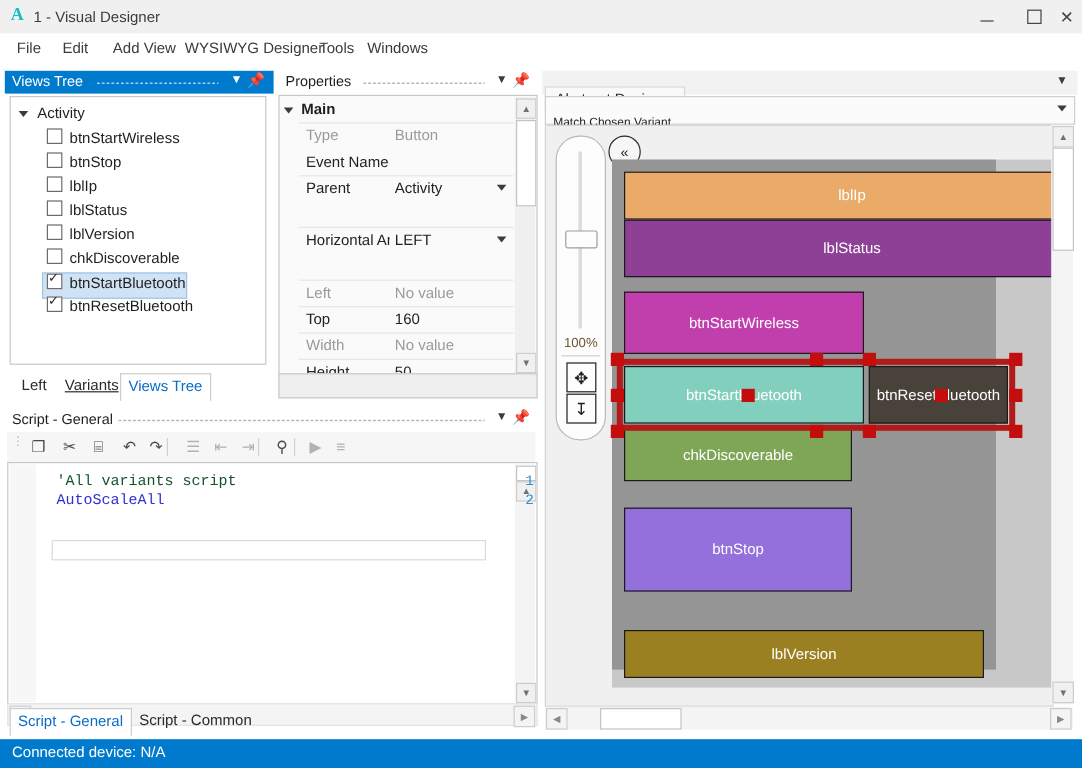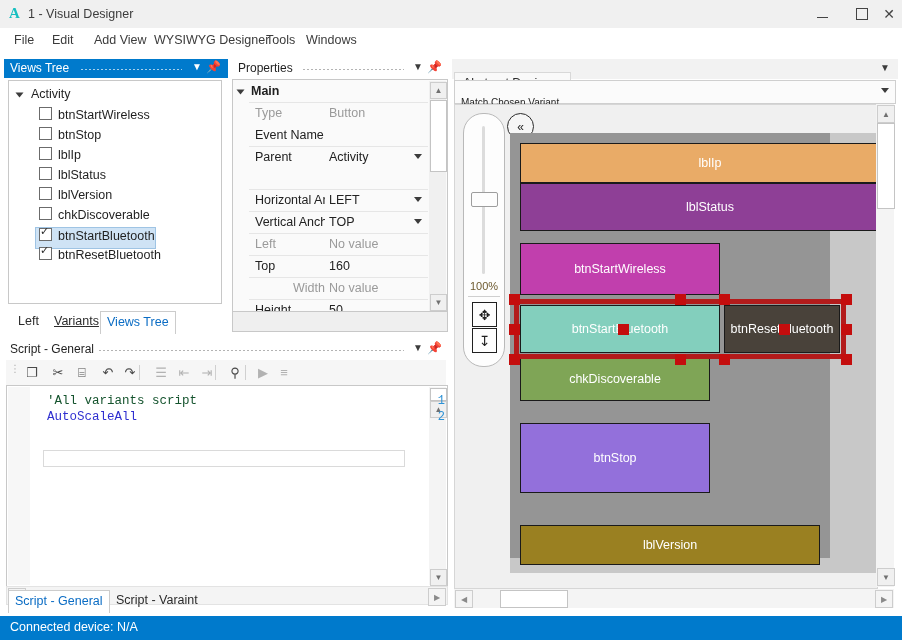--- a/index.html
+++ b/index.html
@@ -326,34 +326,29 @@
       <div class="pr-row" style="top: 66px;">
         <span class="k">Parent</span>
         <span class="v">Activity</span>
         <span class="dd"></span>
       </div>
       <div class="pr-row" style="top: 109px;">
         <span class="k">Horizontal An</span>
         <span class="v">LEFT</span>
         <span class="dd"></span>
       </div>
-      <div class="pr-row" style="top: 131px;">
-        <span class="k">Vertical Anch</span>
-        <span class="v">TOP</span>
-        <span class="dd"></span>
-      </div>
       <div class="pr-row" style="top: 153px;">
         <span class="k dim">Left</span>
         <span class="v muted">No value</span>
       </div>
       <div class="pr-row" style="top: 175px;">
         <span class="k">Top</span>
         <span class="v">160</span>
       </div>
-      <div class="pr-row" style="top: 197px; text-align: right;">
+      <div class="pr-row" style="top: 197px;">
         <span class="k dim">Width</span>
         <span class="v muted">No value</span>
       </div>
       <div class="pr-row" style="top: 219px;">
         <span class="k">Height</span>
         <span class="v">50</span>
       </div>
     </div>
   <div id="pr-footer"></div>
 </div>
@@ -394,21 +389,21 @@
       <div class="code c-comment" style="top: 8px;">'All variants script</div>
       <div class="ln" style="top: 24px;">2</div>
       <div class="code c-kw" style="top: 24px;">AutoScaleAll</div>
     </div>
   <div id="sc-hscroll">
     <div class="hsb-arrow" style="left:1px;">◀</div>
     <div class="hsb-arrow" style="left:421px;">▶</div>
   </div>
   <div id="sc-tabs">
       <div class="tabitem act" style="left: 2px;">Script - General</div>
-      <div class="tabitem" style="left: 104px;">Script - Varaint</div>
+      <div class="tabitem" style="left: 104px;">Script - Common</div>
     </div>
 </div>
 
 <div class="panel" id="abs">
   <div id="abs-tabstrip">
     <div id="abs-tab">Abstract Designer</div>
     <span id="abs-tab-caret">▼</span>
   </div>
   <div id="abs-combo">
     <span class="cv">Match Chosen Variant</span>

